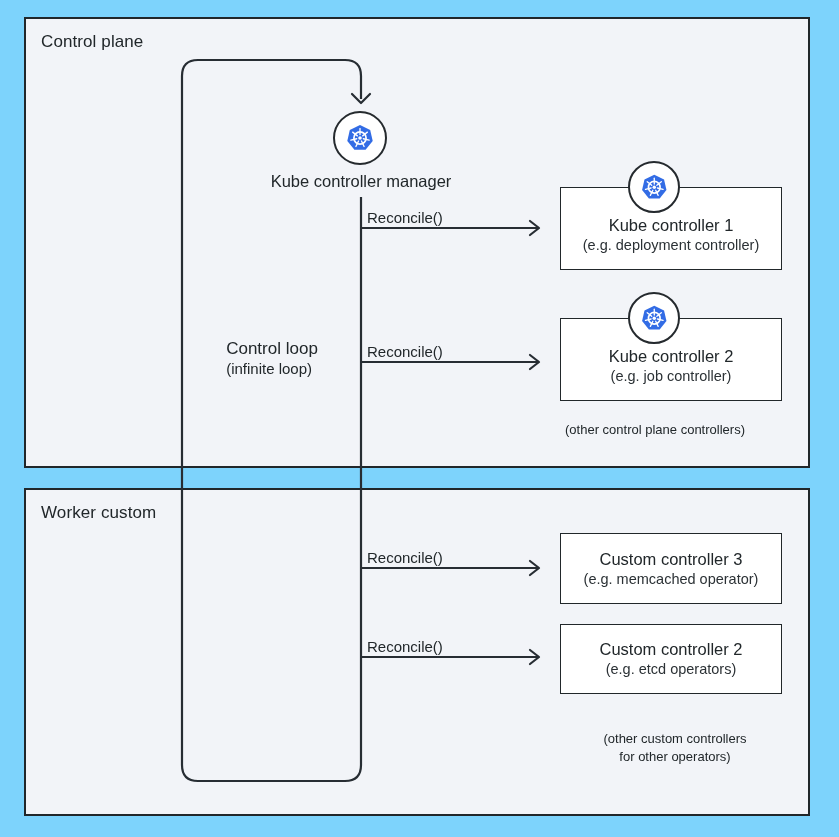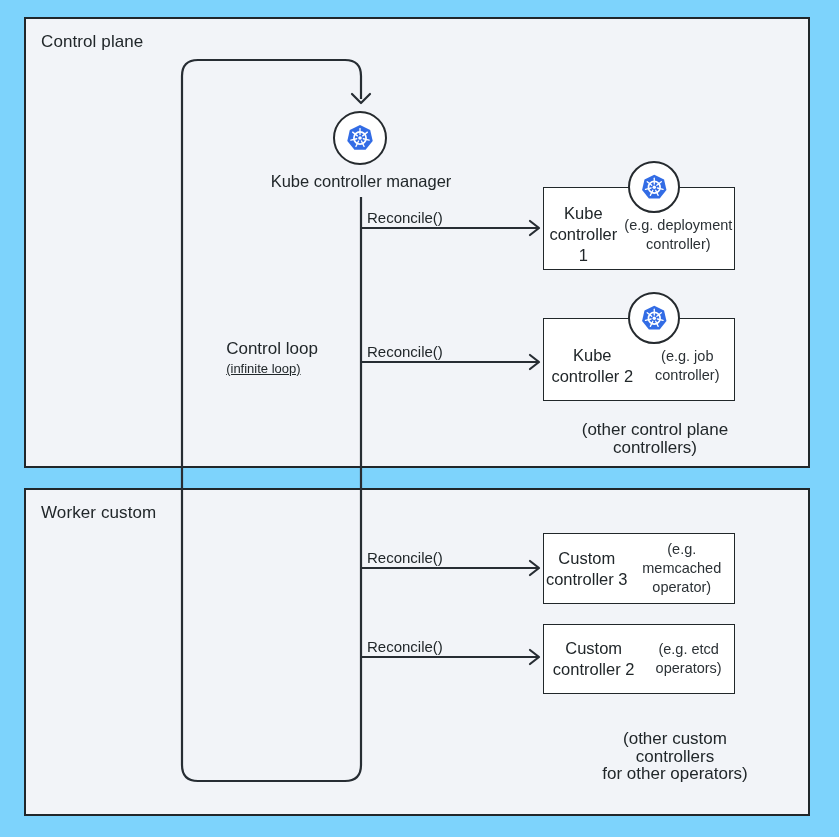--- a/index.html
+++ b/index.html
@@ -19,38 +19,38 @@
   .wires polyline{stroke-linecap:round;}
   .k8s-badge{
     position:absolute;background:#fff;border:2px solid #252a2e;border-radius:50%;
     display:flex;align-items:center;justify-content:center;box-sizing:border-box;
   }
   .badge-main{left:333px;top:111px;width:54px;height:54px;}
   .badge-b1{left:628px;top:161px;width:52px;height:52px;}
   .badge-b2{left:628px;top:292px;width:52px;height:52px;}
   .k8s-badge svg{width:72%;height:72%;display:block;}
   .ctrl-box{
-    position:absolute;left:543px;width:192px;background:#fff;border:1.5px solid #21272a;
-    box-sizing:border-box;display:flex;flex-direction:row;align-items:center;justify-content:center;
+    position:absolute;left:560px;width:222px;background:#fff;border:1.5px solid #21272a;
+    box-sizing:border-box;display:flex;flex-direction:column;align-items:center;justify-content:center;
     text-align:center;
   }
   .box-1{top:187px;height:83px;padding-top:12px;}
   .box-2{top:318px;height:83px;padding-top:12px;}
   .box-3{top:533px;height:71px;}
   .box-4{top:624px;height:70px;}
   .box-title{font-size:16.5px;line-height:21px;}
   .box-sub{font-size:14.5px;line-height:19px;color:#2b3135;}
   .float-label{position:absolute;white-space:nowrap;}
   .manager-label{left:361px;top:172px;transform:translateX(-50%);font-size:16.5px;}
   .loop-label{left:272px;top:338px;transform:translateX(-50%);text-align:left;}
   .loop-title{font-size:17px;line-height:21px;}
-  .loop-sub{font-size:13px;line-height:19px;text-decoration:underline;}
+  .loop-sub{font-size:15px;line-height:19px;}
   .reconcile{font-size:15px;left:367px;}
   .rec-1{top:209px;} .rec-2{top:343px;} .rec-3{top:549px;} .rec-4{top:638px;}
-  .note{position:absolute;left:655px;transform:translateX(-50%);font-size:17px;line-height:17.5px;text-align:center;white-space:pre-line;}
+  .note{position:absolute;left:655px;transform:translateX(-50%);font-size:13px;line-height:17.5px;text-align:center;white-space:pre-line;}
   .note-cp{top:421px;}
   .note-custom{top:730px;margin-left:20px;}
 </style>
 </head>
 <body>
 
 <div class="stage">
 
   <svg width="0" height="0" style="position:absolute" aria-hidden="true">
     <defs>

